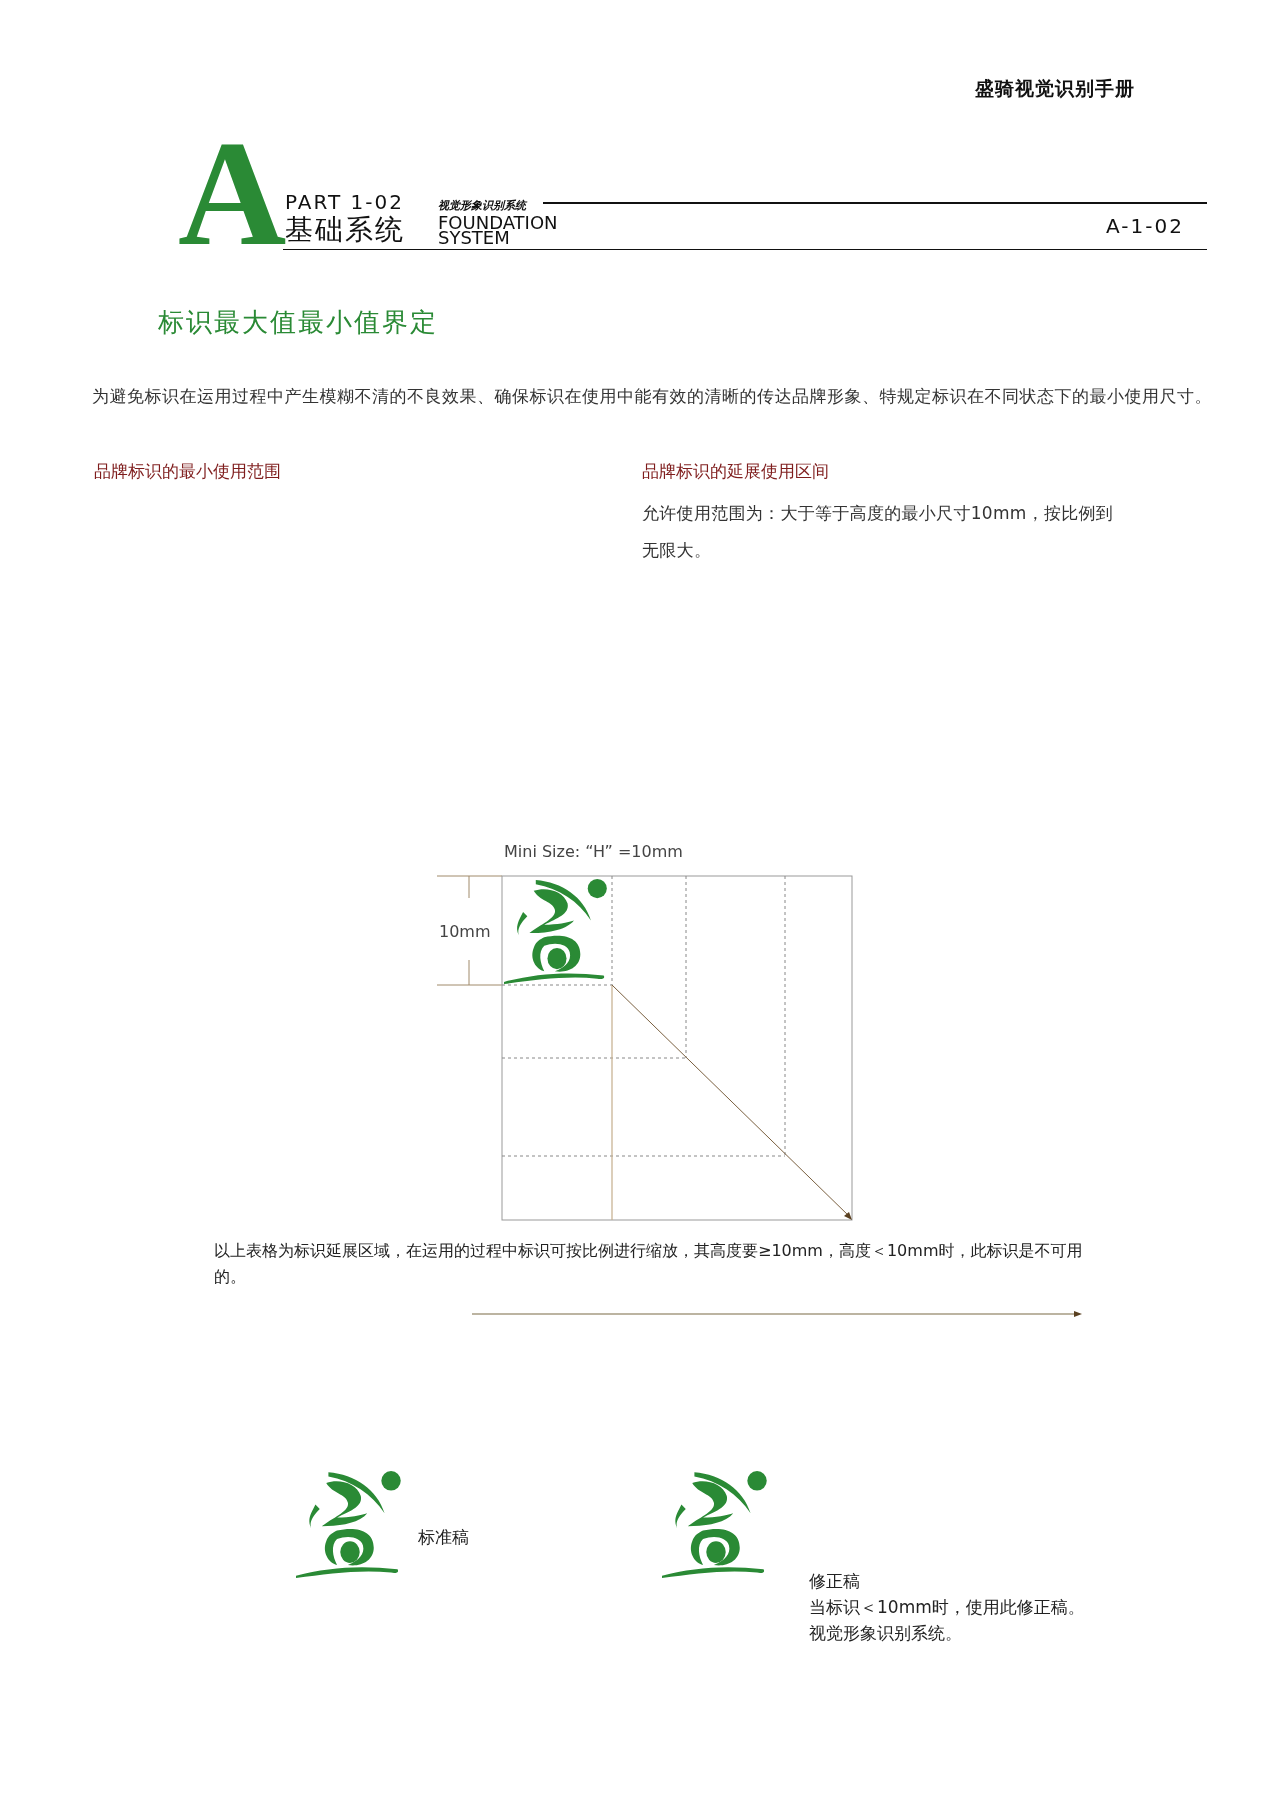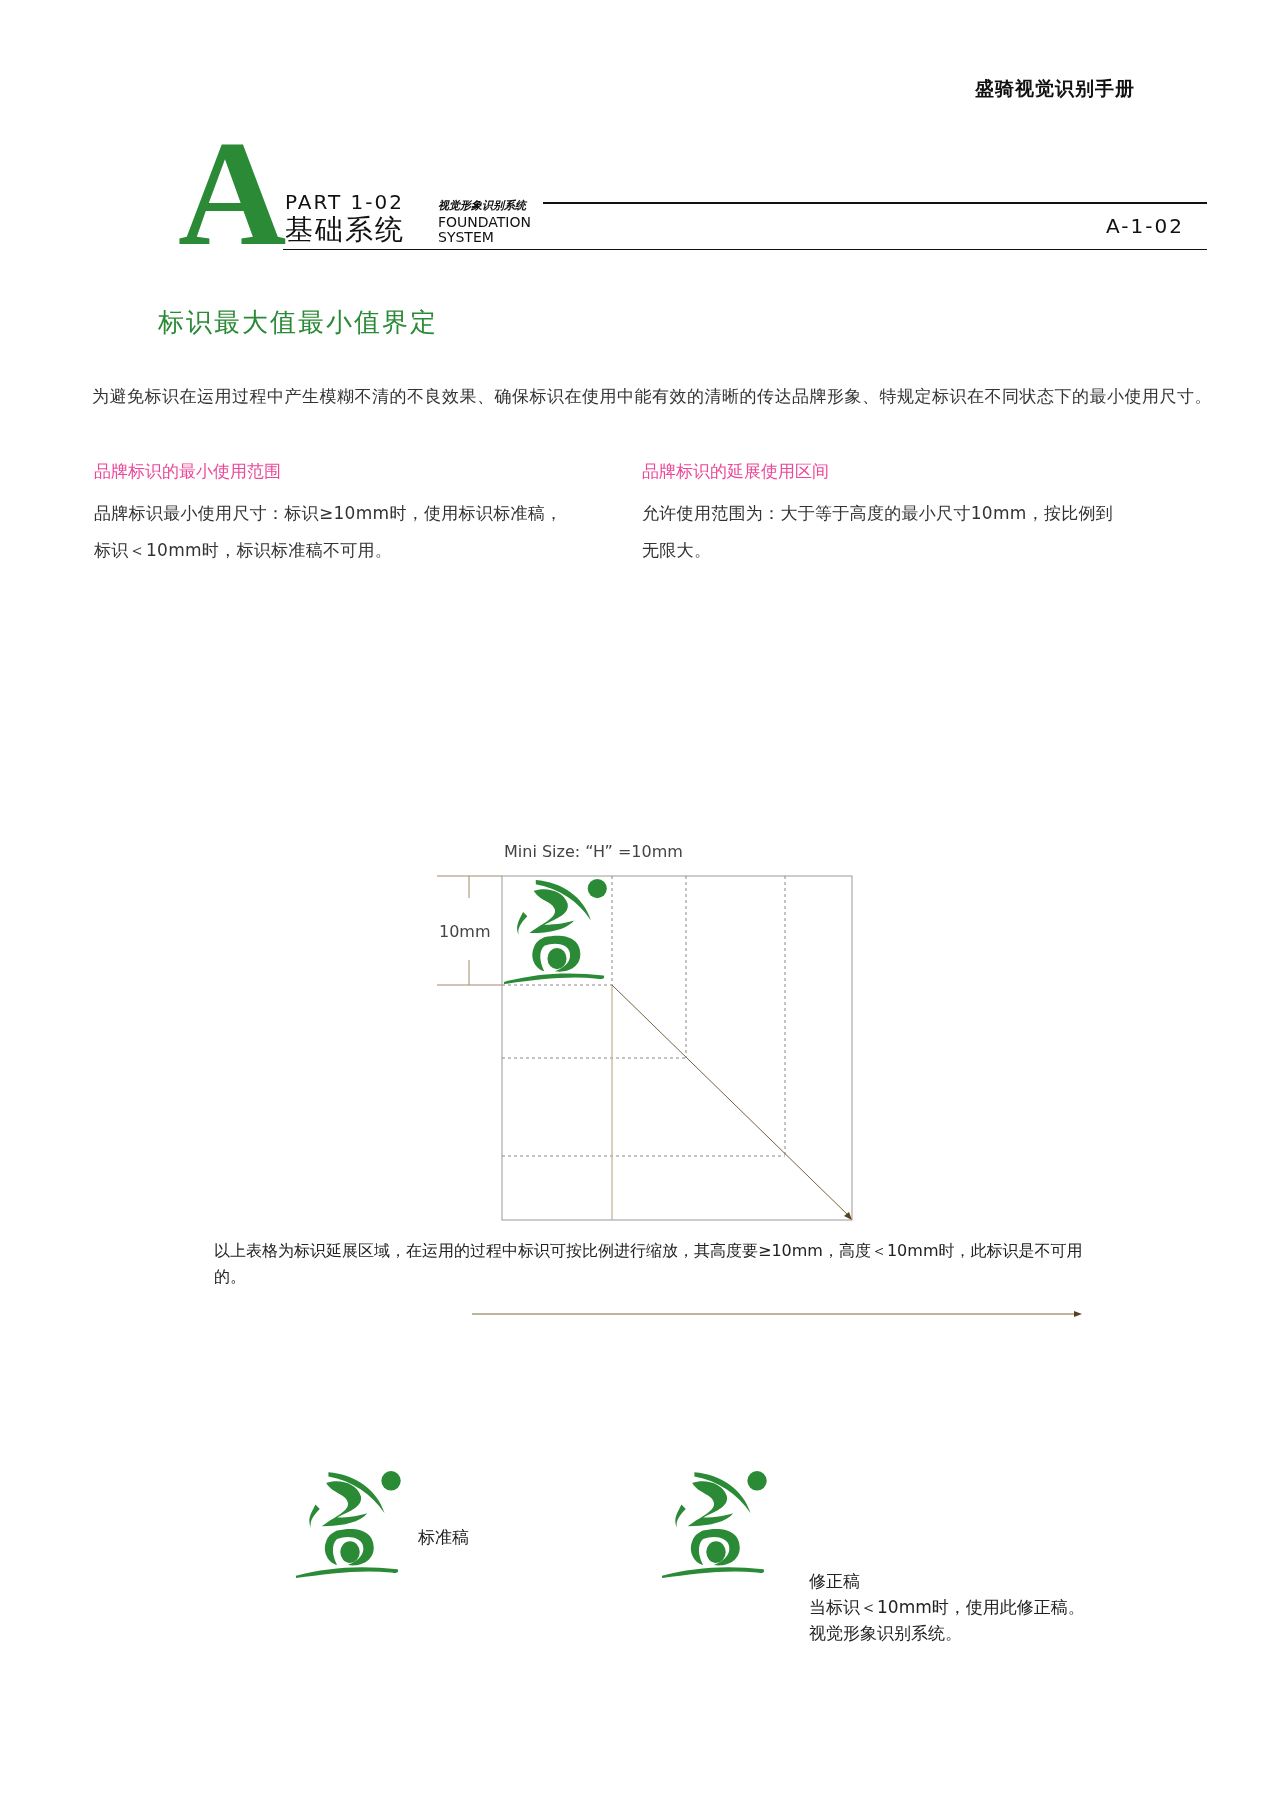--- a/index.html
+++ b/index.html
@@ -3,27 +3,27 @@
 <meta charset="utf-8">
 <style>
   html,body{margin:0;padding:0;background:#fff;}
   body{width:1280px;height:1811px;position:relative;overflow:hidden;font-family:"DejaVu Sans","Liberation Sans",sans-serif;color:#222;}
   .abs{position:absolute;}
   .manual-title{left:975px;top:76px;font-size:19px;font-weight:bold;color:#111;letter-spacing:1px;}
   .big-a{left:178px;top:118px;font-family:"Liberation Serif","DejaVu Serif",serif;font-weight:bold;font-size:150px;line-height:150px;color:#2a8a35;}
   .part{left:285px;top:191px;font-size:20px;letter-spacing:2px;color:#111;line-height:22px;}
   .part-cn{left:285px;top:214px;font-size:28px;color:#111;line-height:32px;letter-spacing:2px;}
   .vi-cn{left:438px;top:198px;font-size:11px;font-weight:bold;color:#111;font-style:italic;}
-  .found{left:438px;top:215px;font-size:14px;line-height:15px;color:#111;}
+  .found{left:438px;top:215px;font-size:18px;line-height:15px;color:#111;}
   .line-top{left:543px;top:202px;width:664px;height:2px;background:#111;}
   .line-bot{left:283px;top:249px;width:924px;height:1px;background:#111;}
   .code{left:1106px;top:214px;font-size:20px;letter-spacing:2px;color:#111;}
   .heading{left:158px;top:305px;font-size:26px;color:#2a8a35;letter-spacing:2px;}
   .intro{left:92px;top:378px;width:1120px;font-size:17px;line-height:36px;color:#333;letter-spacing:0.5px;}
-  .sub{font-size:17px;color:#ec4899;}
+  .sub{font-size:17px;color:#7f1d1d;}
   .body-txt{font-size:17px;line-height:37px;color:#333;letter-spacing:0.3px;}
   .mini{left:504px;top:842px;font-size:16px;color:#444;}
   .mm10{left:439px;top:922px;font-size:16px;color:#444;}
   .caption{left:214px;top:1238px;width:900px;font-size:16px;line-height:26px;color:#222;}
   .logo-label{font-size:17px;color:#222;line-height:26px;}
 </style>
 </head>
 <body>
 
 <svg width="0" height="0" style="position:absolute">
@@ -53,21 +53,20 @@
 </div>
 <div class="abs line-top"></div>
 <div class="abs line-bot"></div>
 <div class="abs code">A-1-02</div>
 
 <div class="abs heading">标识最大值最小值界定</div>
 <div class="abs intro">为避免标识在运用过程中产生模糊不清的不良效果、确保标识在使用中能有效的清晰的传达品牌形象、特规定标识在不同状态下的最小使用尺寸。</div>
 
 <div class="abs" style="left:94px;top:460px;width:480px;">
   <div class="sub">品牌标识的最小使用范围</div>
-  <div class="body-txt" style="margin-top:12px;">品牌标识最小使用尺寸：标识≥10mm时，使用标识标准稿，标识＜10mm时，标识标准稿不可用。</div>
 </div>
 <div class="abs" style="left:642px;top:460px;width:480px;">
   <div class="sub">品牌标识的延展使用区间</div>
   <div class="body-txt" style="margin-top:12px;">允许使用范围为：大于等于高度的最小尺寸10mm，按比例到无限大。</div>
 </div>
 
 <div class="abs mini">Mini Size: “H” =10mm</div>
 <div class="abs mm10">10mm</div>
 
 <svg class="abs" style="left:430px;top:868px;" width="430" height="360">

